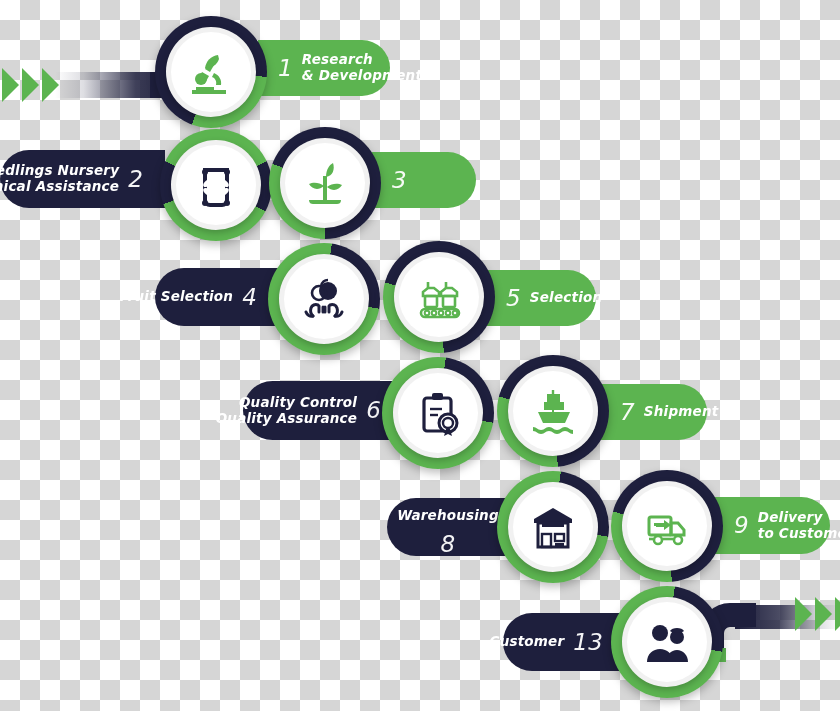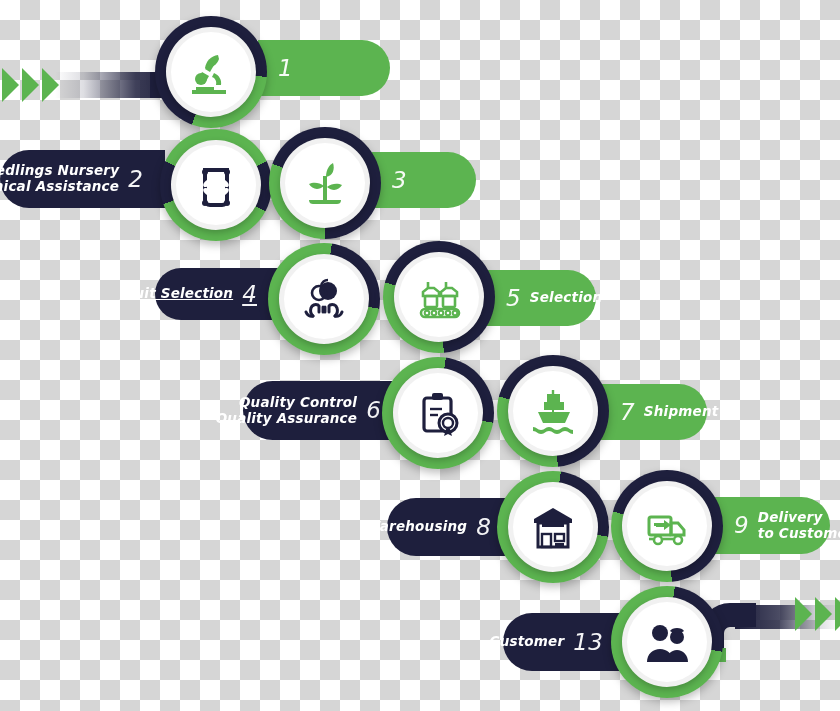--- a/index.html
+++ b/index.html
@@ -143,47 +143,49 @@
   </div>
   <div class="arrows" id="arrows-out">
     <div class="arrow"></div>
     <div class="arrow"></div>
     <div class="arrow"></div>
   </div>
 
   <div id="pill-layer">
       <div class="pill green right" style="left: 258px; top: 40px; width: 132px; height: 56px; border-top-left-radius: 0px; border-bottom-left-radius: 0px;">
         <span class="num">1</span>
+        <span class="txt">Research
+&amp; Development</span>
       </div>
       <div class="pill navy left" style="left: 0px; top: 150px; width: 165px; height: 58px; border-top-right-radius: 0px; border-bottom-right-radius: 0px;">
         <span class="txt">Seedlings Nursery
 Technical Assistance</span>
         <span class="num">2</span>
       </div>
       <div class="pill green right" style="left: 372px; top: 152px; width: 104px; height: 56px; border-top-left-radius: 0px; border-bottom-left-radius: 0px;">
         <span class="num">3</span>
       </div>
-      <div class="pill navy left" style="left: 155px; top: 268px; width: 124px; height: 52px; border-top-right-radius: 0px; border-bottom-right-radius: 0px; text-decoration: underline;">
+      <div class="pill navy left" style="left: 155px; top: 268px; width: 124px; height: 58px; border-top-right-radius: 0px; border-bottom-right-radius: 0px;">
         <span class="txt">Fruit Selection</span>
         <span class="num">4</span>
       </div>
       <div class="pill green right" style="left: 486px; top: 270px; width: 110px; height: 56px; border-top-left-radius: 0px; border-bottom-left-radius: 0px;">
         <span class="num">5</span>
         <span class="txt">Selection</span>
       </div>
       <div class="pill navy left" style="left: 243px; top: 381px; width: 160px; height: 59px; border-top-right-radius: 0px; border-bottom-right-radius: 0px;">
         <span class="txt">Quality Control
 Quality Assurance</span>
         <span class="num">6</span>
       </div>
       <div class="pill green right" style="left: 600px; top: 384px; width: 107px; height: 56px; border-top-left-radius: 0px; border-bottom-left-radius: 0px;">
         <span class="num">7</span>
         <span class="txt">Shipment</span>
       </div>
-      <div class="pill navy left" style="left: 387px; top: 498px; width: 126px; height: 58px; border-top-right-radius: 0px; border-bottom-right-radius: 0px;">
+      <div class="pill navy left" style="left: 387px; top: 498px; width: 126px; height: 58px; border-top-right-radius: 0px; border-bottom-right-radius: 0px; flex-direction: column;">
         <span class="txt">Warehousing</span>
         <span class="num">8</span>
       </div>
       <div class="pill green right" style="left: 714px; top: 497px; width: 116px; height: 57px; border-top-left-radius: 0px; border-bottom-left-radius: 0px;">
         <span class="num">9</span>
         <span class="txt">Delivery
 to Customer</span>
       </div>
       <div class="pill navy left" style="left: 503px; top: 613px; width: 122px; height: 58px; border-top-right-radius: 0px; border-bottom-right-radius: 0px;">
         <span class="txt">Customer</span>

